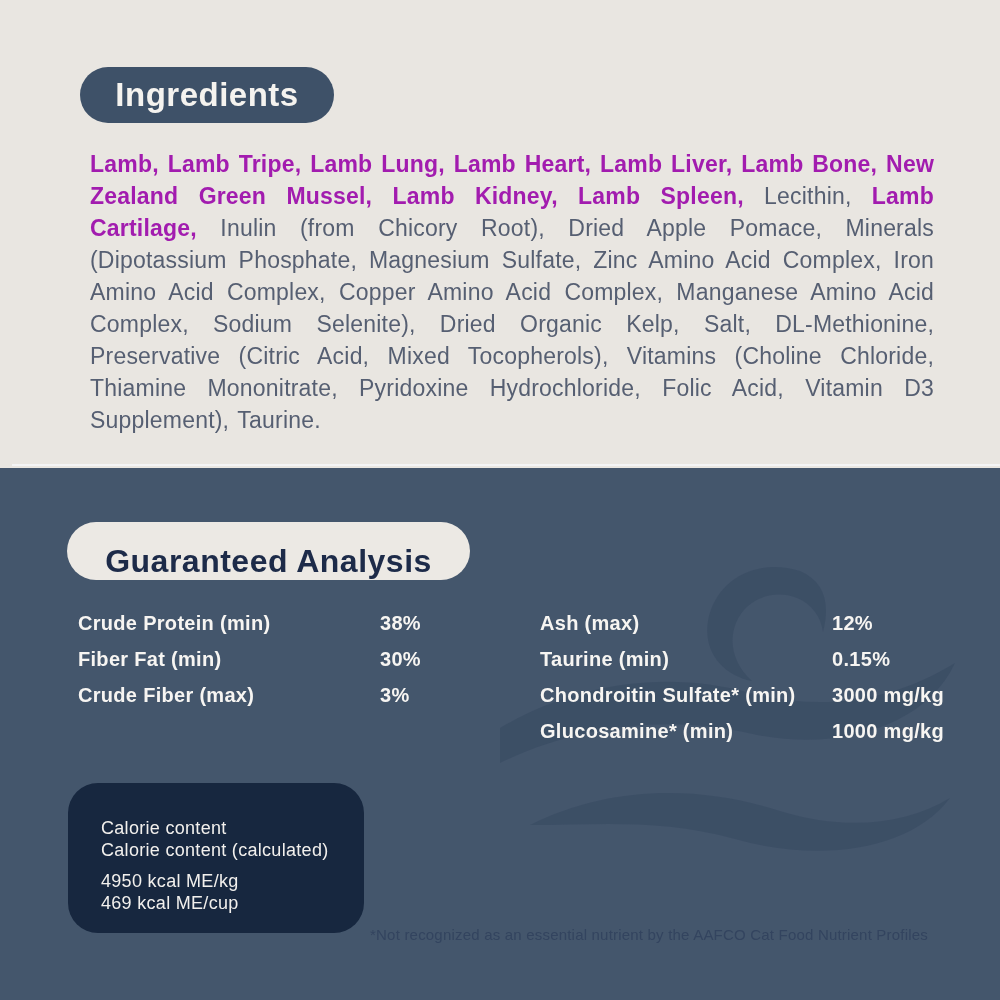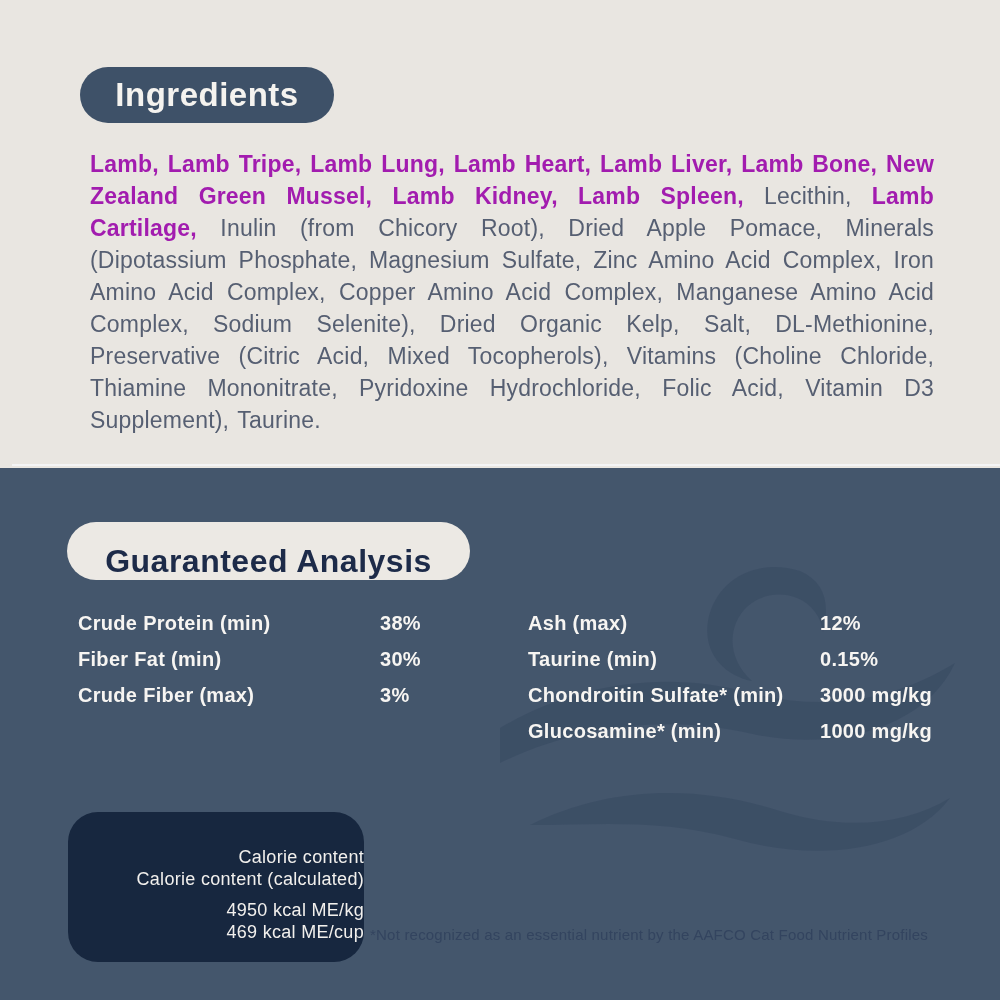--- a/index.html
+++ b/index.html
@@ -54,28 +54,27 @@
 
   .ga-col { position: absolute; top: 144px; }
   .ga-col-left  { left: 78px;  }
   .ga-col-right { left: 528px; }
   .ga-row { display: flex; align-items: baseline; height: 36px; }
   .ga-label, .ga-value {
     color: #f7f5f2; font-size: 20px; font-weight: bold; letter-spacing: 0.3px;
     white-space: nowrap;
   }
   .ga-col-left  .ga-label { width: 302px; }
-  .ga-col-right .ga-label { width: 292px; }
+  .ga-col-right .ga-label { width: 292px; margin-left: 12px; }
 
   .calorie-box {
-    position: absolute; left: 68px; top: 344px;
+    position: absolute; left: 68px; top: 315px;
     width: 296px; height: 150px;
     background: #17273f; border-radius: 30px;
     padding: 34px 0 0 33px;
-    text-align: right;
   }
   .calorie-box div {
     color: #f2f0ed; font-size: 18px; line-height: 22px; letter-spacing: 0.3px;
   }
   .calorie-gap { height: 9px; }
 
   .footnote {
     position: absolute; right: 72px; top: 458px;
     color: #33445f; font-size: 15px; letter-spacing: 0.2px;
   }

